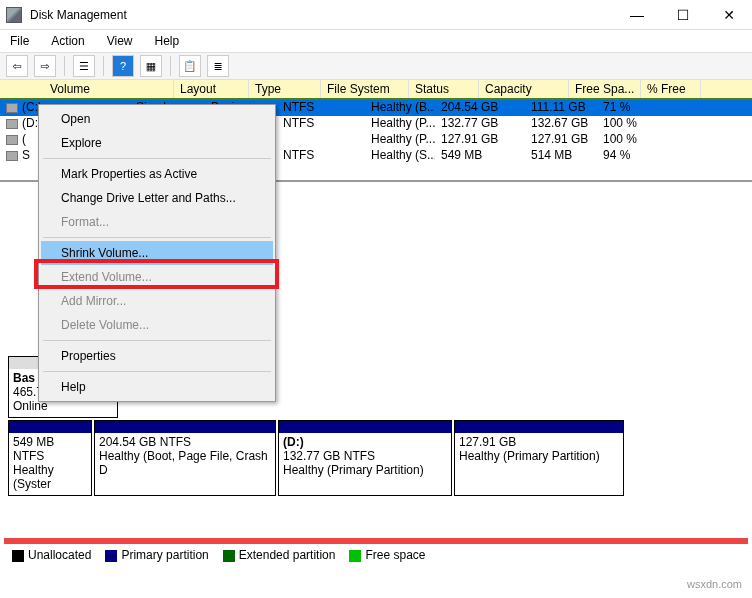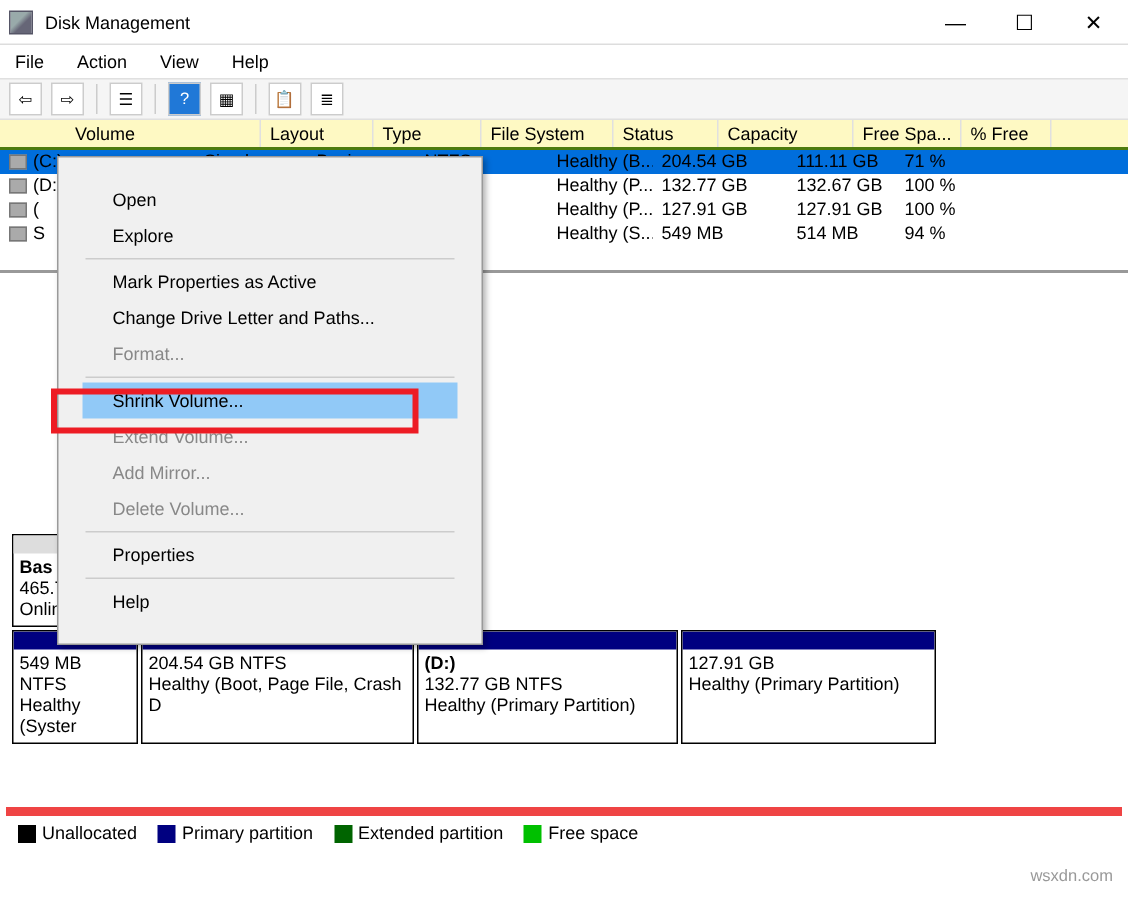--- a/index.html
+++ b/index.html
@@ -34,21 +34,21 @@
 .part { border: 1px solid #000; padding: 4px; overflow:hidden; }
 .part-top { height: 12px; background: #000080; margin: -4px -4px 2px -4px; }
 .disk-header .dh-top{height:12px;background:#ddd;margin:-4px -4px 2px -4px;}
 
 .legend { position:absolute; bottom:32px; left:4px; right:4px; border-top:6px solid #ef4444; padding:4px 8px; display:flex; gap:14px; align-items:center;}
 .legend .sw { width:12px; height:12px; display:inline-block; margin-right:4px; vertical-align:middle;}
 .legend span{white-space:nowrap;}
 
 .footer { position:absolute; bottom:8px; right:10px; color:#999; font-size:11px;}
 
-.context-menu { position: absolute; top: 104px; left: 38px; width: 284px; background: #f0f0f0; border: 1px solid #999; box-shadow: 2px 2px 4px rgba(0,0,0,0.3); padding: 16px; z-index: 100; }
+.context-menu { position: absolute; top: 104px; left: 38px; width: 238px; background: #f0f0f0; border: 1px solid #999; box-shadow: 2px 2px 4px rgba(0,0,0,0.3); padding: 2px; z-index: 100; }
 .context-menu .item { padding: 5px 20px; }
 .context-menu .item.disabled { color: #888; }
 .context-menu .item.highlight { background: #91c9f7; }
 .context-menu .sep { height: 1px; background: #ccc; margin: 3px 2px; }
 .red-box { position:absolute; border:4px solid #ed1c24; top:259px; left:34px; width:245px; height:30px; z-index:101; pointer-events:none;}
 </style>
 </head>
 <body>
 
 <div class="titlebar">

